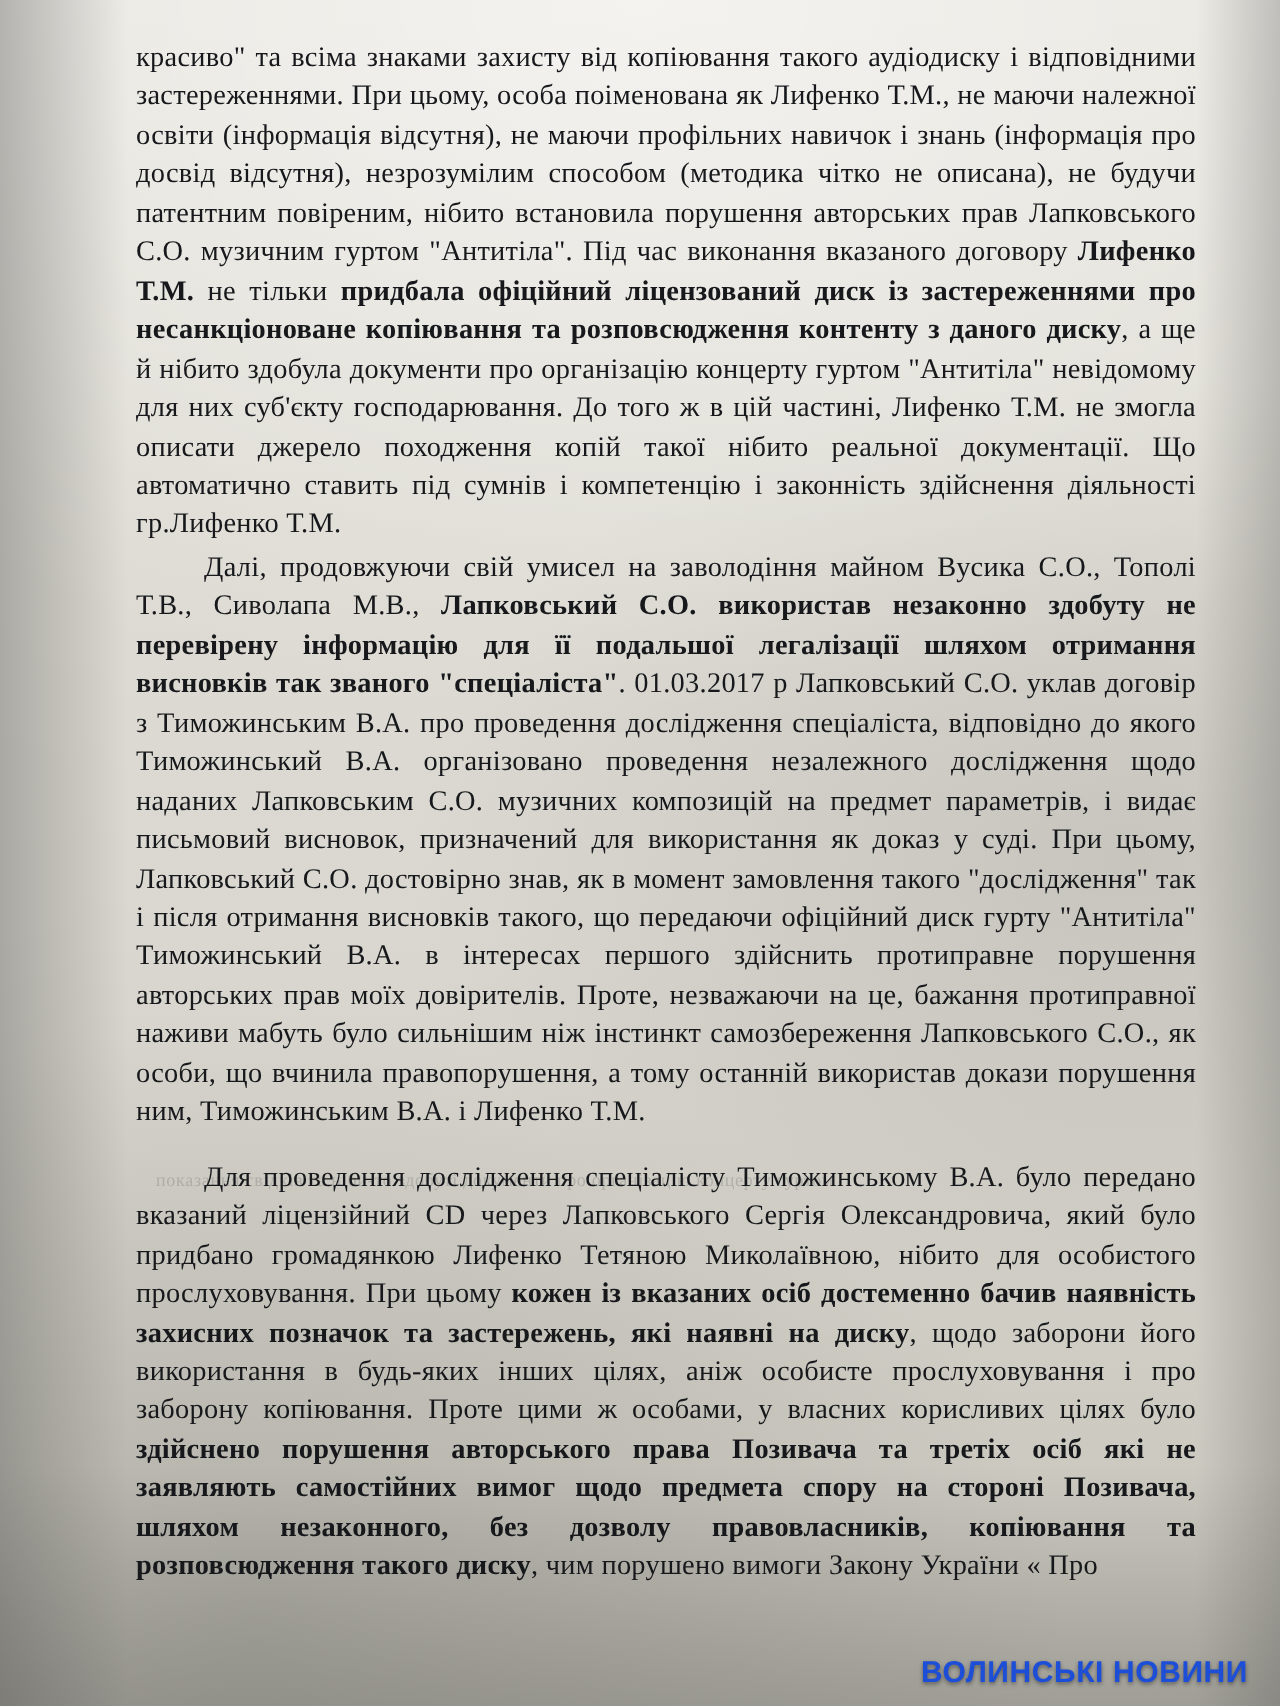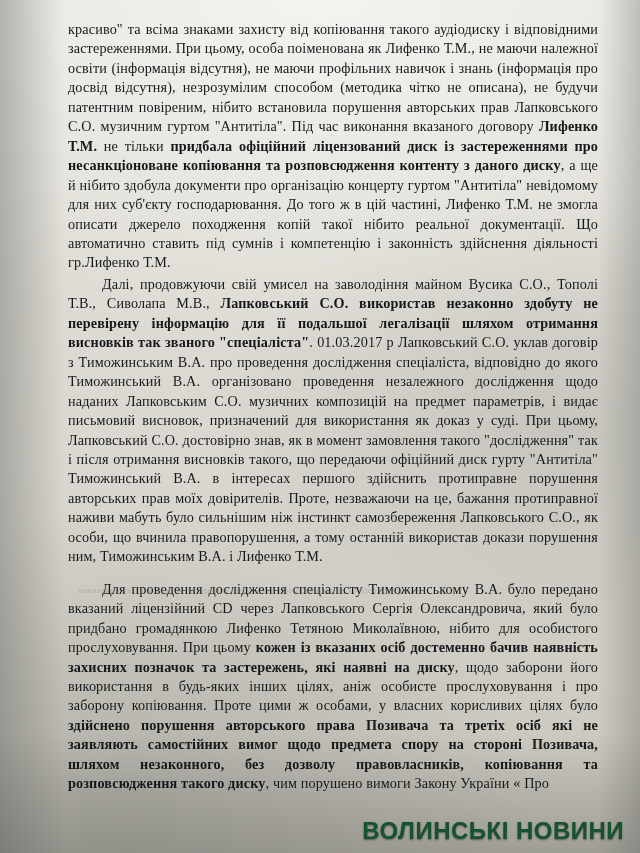--- a/index.html
+++ b/index.html
@@ -79,23 +79,23 @@
     letter-spacing: 0.04em;
     font-family: "Liberation Serif", serif;
     transform: scaleY(1.02);
     pointer-events: none;
   }
   .watermark {
     position: absolute;
     right: 16px;
     bottom: 8px;
     font-family: "Liberation Sans", sans-serif;
-    font-size: 24px;
+    font-size: 15px;
     font-weight: 700;
-    color: #14532d;
+    color: #1d4ed8;
     letter-spacing: 0.02em;
     text-shadow: 0 1px 2px rgba(0,0,0,0.45);
     white-space: nowrap;
     margin-top: 31px;
   }
 </style>
 </head>
 <body>
 
 <div class="page">

